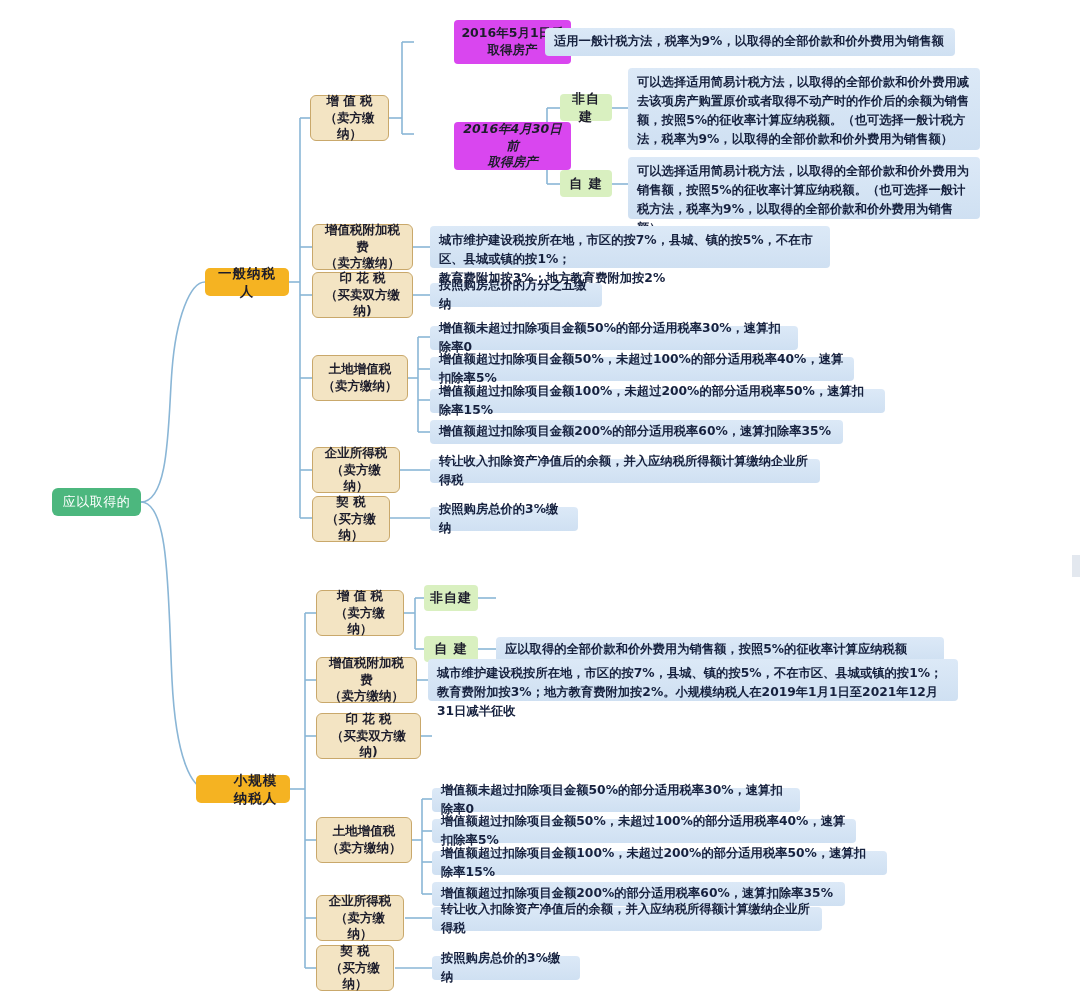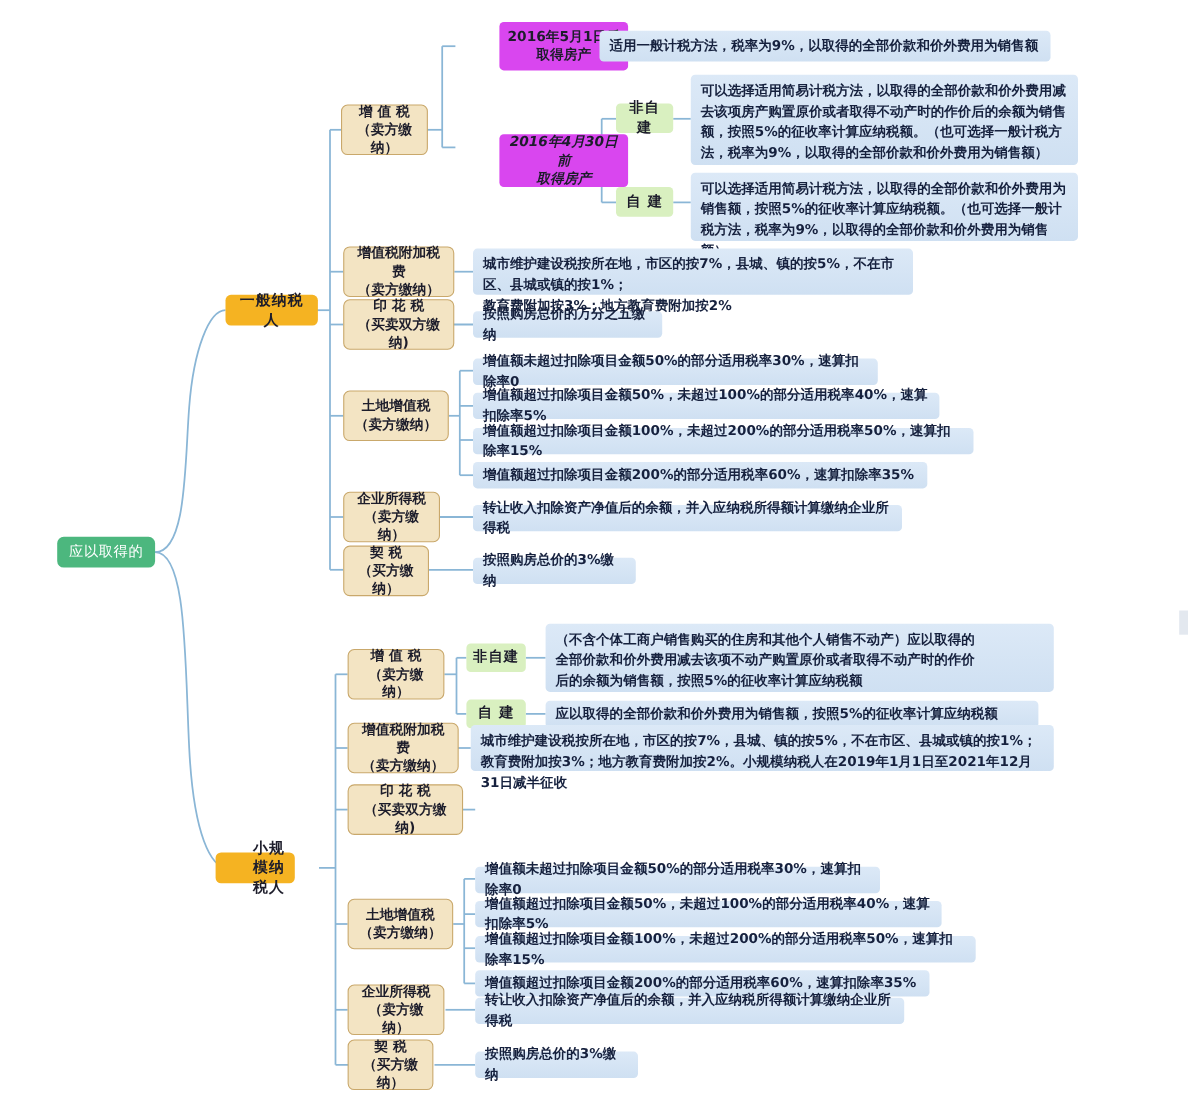--- a/index.html
+++ b/index.html
@@ -209,29 +209,26 @@
   <div class="node n-note" style="left:430px; top:420px; width:413px; height:24px;">增值额超过扣除项目金额200%的部分适用税率60%，速算扣除率35%</div>
 
   <div class="node n-tax" style="left:312px; top:447px; width:88px; height:46px;">企业所得税
 （卖方缴纳）</div>
   <div class="node n-note" style="left:430px; top:459px; width:390px; height:24px;">转让收入扣除资产净值后的余额，并入应纳税所得额计算缴纳企业所得税</div>
 
   <div class="node n-tax" style="left:312px; top:496px; width:78px; height:46px;">契 税
 （买方缴纳）</div>
   <div class="node n-note" style="left:430px; top:507px; width:148px; height:24px;">按照购房总价的3%缴纳</div>
 
-  <div class="node n-cat" style="left:196px; top:775px; width:72px; height:28px;padding-left:31px;">小规模纳税人</div>
+  <div class="node n-cat" style="left:196px; top:775px; width:94px; height:28px;padding-left:31px;">小规模纳税人</div>
 
   <div class="node n-tax" style="left:316px; top:590px; width:88px; height:46px;">增 值 税
 （卖方缴纳）</div>
 
   <div class="node n-build" style="left:424px; top:585px; width:54px; height:26px;">非自建</div>
-  <div class="node n-note multi" style="left:496px; top:567px; width:462px; height:62px;">（不含个体工商户销售购买的住房和其他个人销售不动产）应以取得的
-全部价款和价外费用减去该项不动产购置原价或者取得不动产时的作价
-后的余额为销售额，按照5%的征收率计算应纳税额</div>
 
   <div class="node n-build" style="left:424px; top:636px; width:54px; height:26px;">自 建</div>
   <div class="node n-note" style="left:496px; top:637px; width:448px; height:25px;">应以取得的全部价款和价外费用为销售额，按照5%的征收率计算应纳税额</div>
 
   <div class="node n-tax" style="left:316px; top:657px; width:101px; height:46px;">增值税附加税费
 （卖方缴纳）</div>
   <div class="node n-note multi" style="left:428px; top:659px; width:530px; height:42px;">城市维护建设税按所在地，市区的按7%，县城、镇的按5%，不在市区、县城或镇的按1%；
 教育费附加按3%；地方教育费附加按2%。小规模纳税人在2019年1月1日至2021年12月31日减半征收</div>
 
   <div class="node n-tax" style="left:316px; top:713px; width:105px; height:46px;">印 花 税

